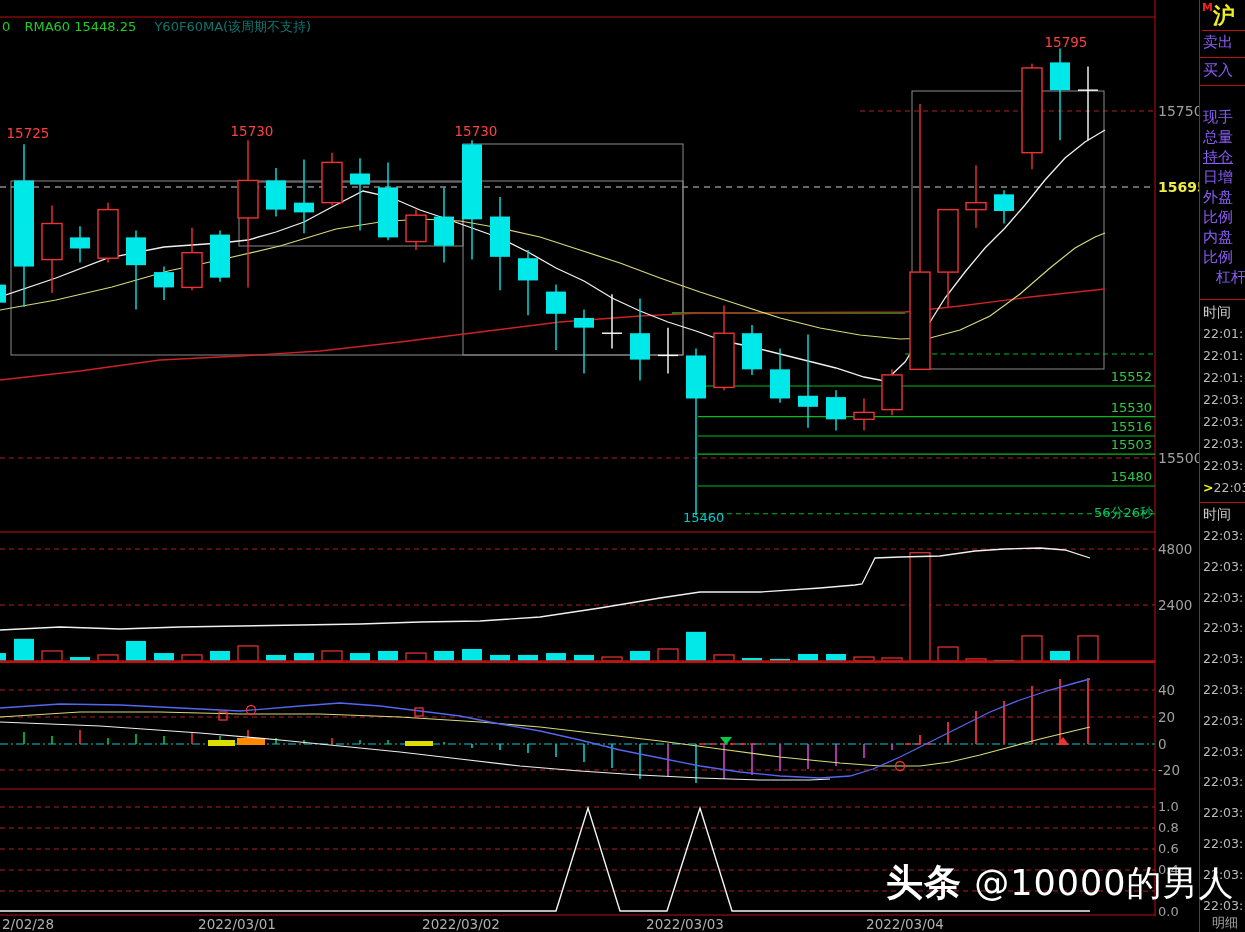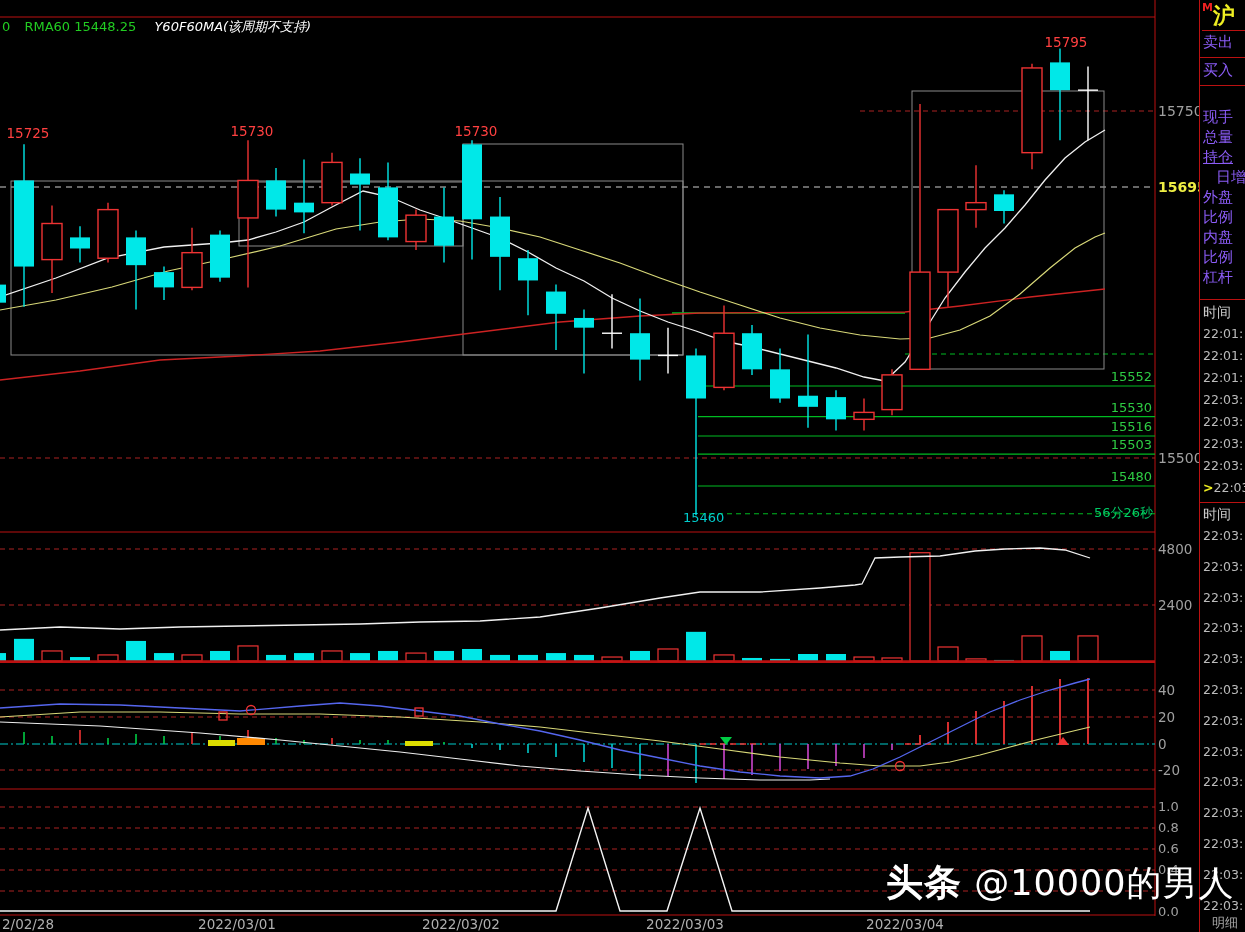--- a/index.html
+++ b/index.html
@@ -2,21 +2,21 @@
 <html><head>
 <meta charset="utf-8">
 <style>
   html,body{margin:0;padding:0;background:#000;}
   #app{position:relative;width:1245px;height:932px;background:#000;overflow:hidden;
        font-family:"DejaVu Sans","Liberation Sans",sans-serif;}
   #chart-svg{position:absolute;left:0;top:0;z-index:1;}
   #indicator-header{position:absolute;left:2px;top:18px;z-index:4;font-size:13px;white-space:nowrap;}
   #indicator-header .g1{color:#22cc22;margin-right:10px;}
   #indicator-header .g2{color:#22cc22;margin-right:14px;}
-  #indicator-header .g3{color:#ffffff;font-style:italic;}
+  #indicator-header .g3{color:#0f766e;}
   #watermark{position:absolute;left:886px;top:858px;z-index:6;color:#ffffff;font-size:35px;
              white-space:nowrap;letter-spacing:1px;}
   #watermark .wm-bold{font-weight:bold;font-size:37px;margin-top:47px;}
   #sidebar{position:absolute;left:1199px;top:0;width:46px;height:932px;z-index:5;background:#000;
            border-left:1px solid #bb1111;box-sizing:border-box;}
   .sb-sym{position:absolute;left:2px;top:1px;width:44px;height:29px;border-bottom:1px solid #bb1111;}
   .sb-sym .sup{color:#ee2222;font-size:11px;font-weight:bold;vertical-align:top;}
   .sb-sym .sym{color:#eeee22;font-size:22px;font-weight:bold;}
   .sb-row{position:absolute;left:3px;width:43px;height:22px;color:#8b5cf6;font-size:15px;
           white-space:nowrap;overflow:hidden;}
@@ -289,26 +289,26 @@
       <span class="sup">M</span><span class="sym">沪</span>
     </div>
   <div class="sb-row" style="top: 33px;">卖出</div>
       <div class="sb-sep" style="top: 57px;"></div>
       <div class="sb-row" style="top: 61px;">买入</div>
       <div class="sb-sep" style="top: 85px;"></div>
       <div class="sb-row" style="top: 88px; margin-left: 44px;">最新</div>
       <div class="sb-row" style="top: 108px;">现手</div>
       <div class="sb-row" style="top: 128px;">总量</div>
       <div class="sb-row" style="top: 148px; text-decoration: underline;">持仓</div>
-      <div class="sb-row" style="top: 168px; text-align: right;">日增</div>
+      <div class="sb-row" style="top: 168px;">日增</div>
       <div class="sb-row" style="top: 188px;">外盘</div>
       <div class="sb-row" style="top: 208px;">比例</div>
       <div class="sb-row" style="top: 228px;">内盘</div>
       <div class="sb-row" style="top: 248px;">比例</div>
-      <div class="sb-row" style="top: 268px;">杠杆</div>
+      <div class="sb-row" style="top: 268px; text-align: right;">杠杆</div>
       <div class="sb-sep" style="top: 299px;"></div>
       <div class="sb-time-hdr" style="top: 304px;">时间</div>
       <div class="sb-time" style="top: 326px;">22:01:</div>
       <div class="sb-time" style="top: 348px;">22:01:</div>
       <div class="sb-time" style="top: 370px;">22:01:</div>
       <div class="sb-time" style="top: 392px;">22:03:</div>
       <div class="sb-time" style="top: 414px;">22:03:</div>
       <div class="sb-time" style="top: 436px;">22:03:</div>
       <div class="sb-time" style="top: 458px;">22:03:</div>
       <div class="sb-time" style="top: 480px;"><span class="arrow">&gt;</span>22:03:</div>

